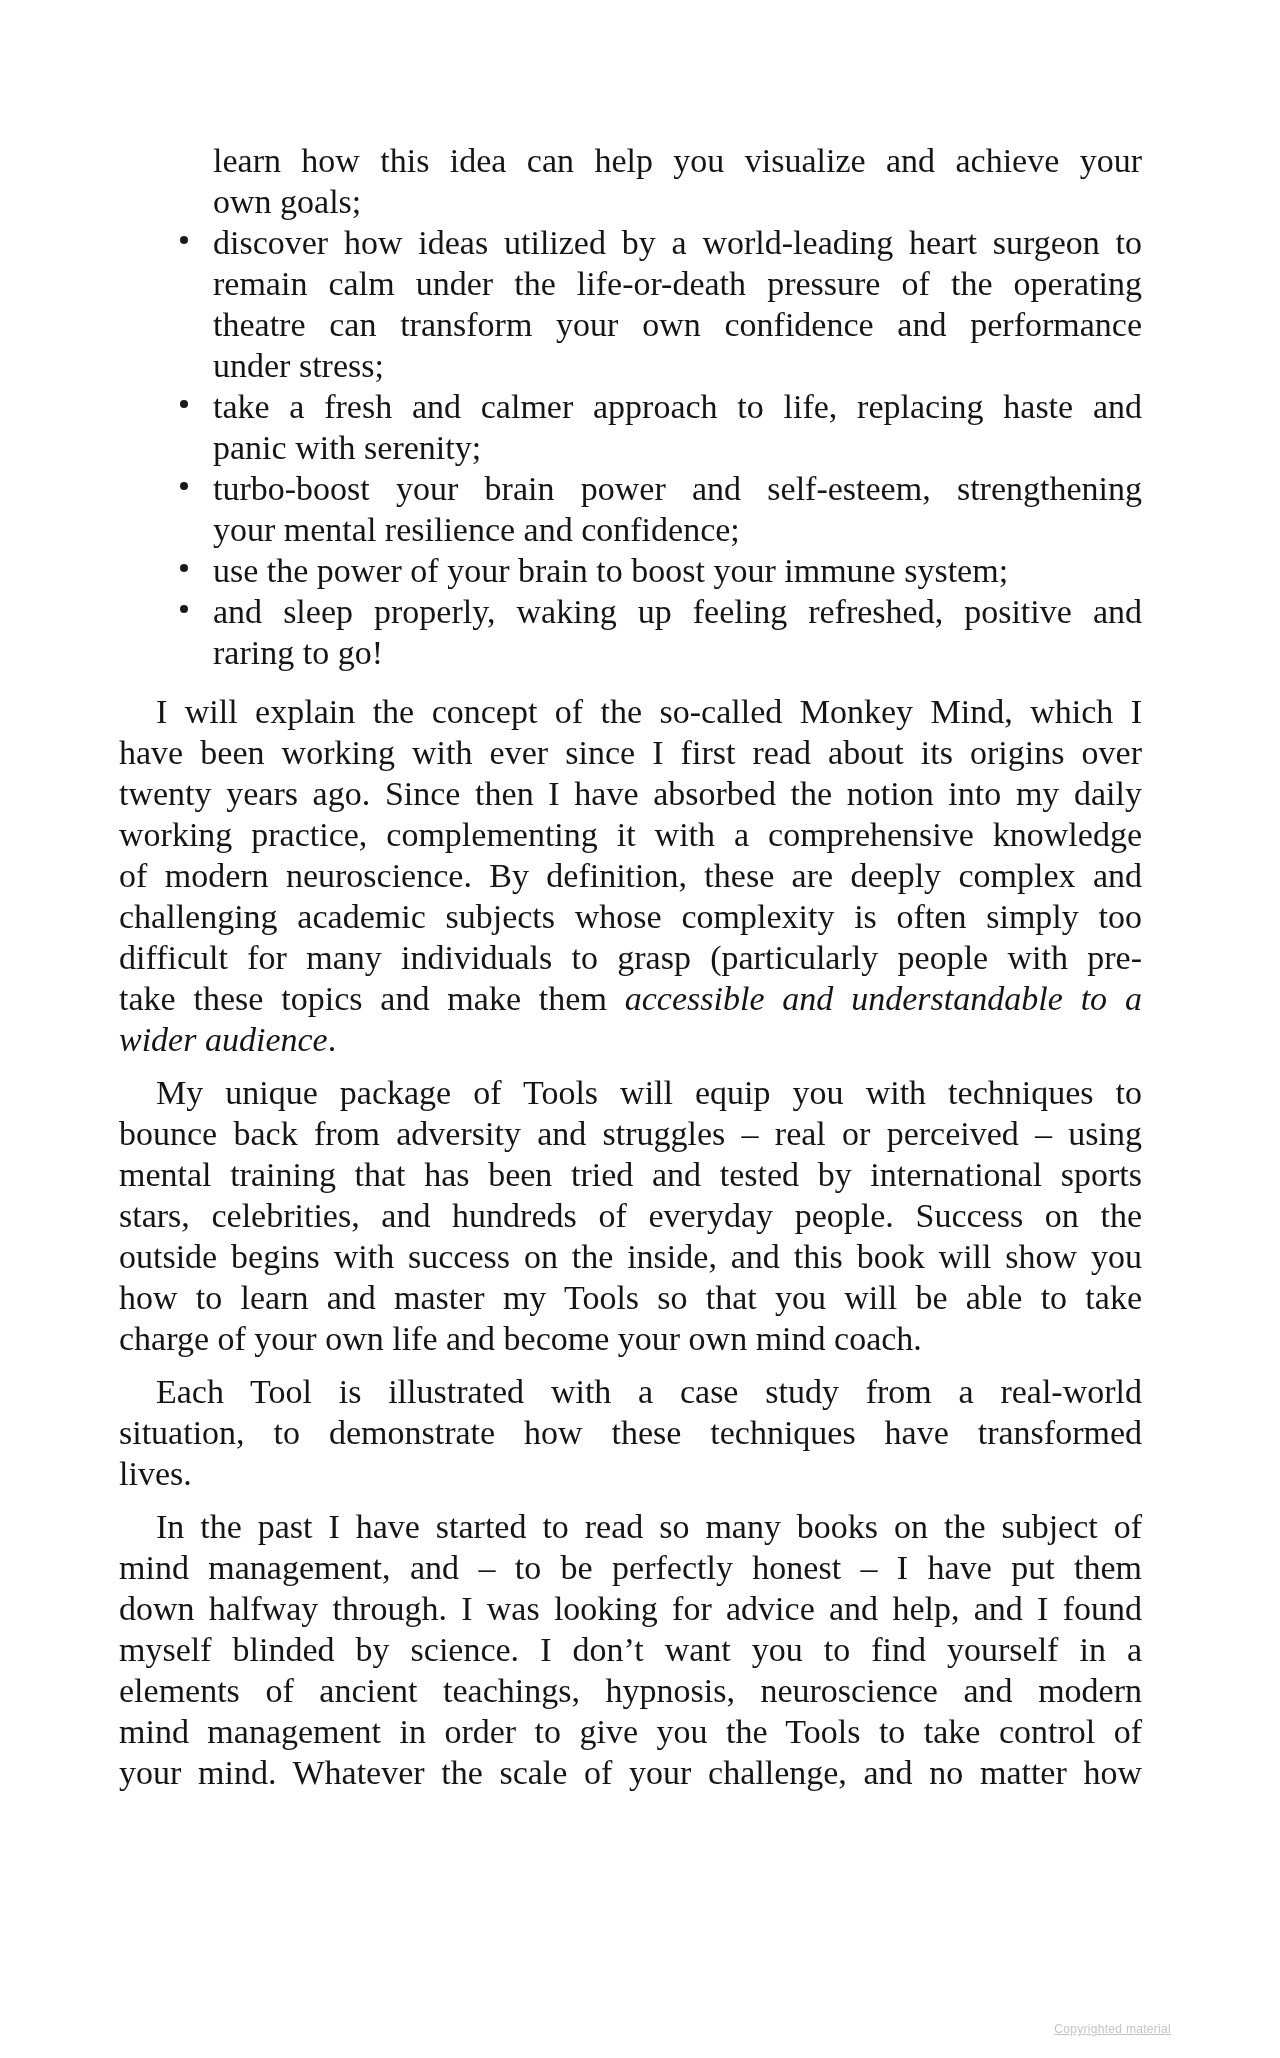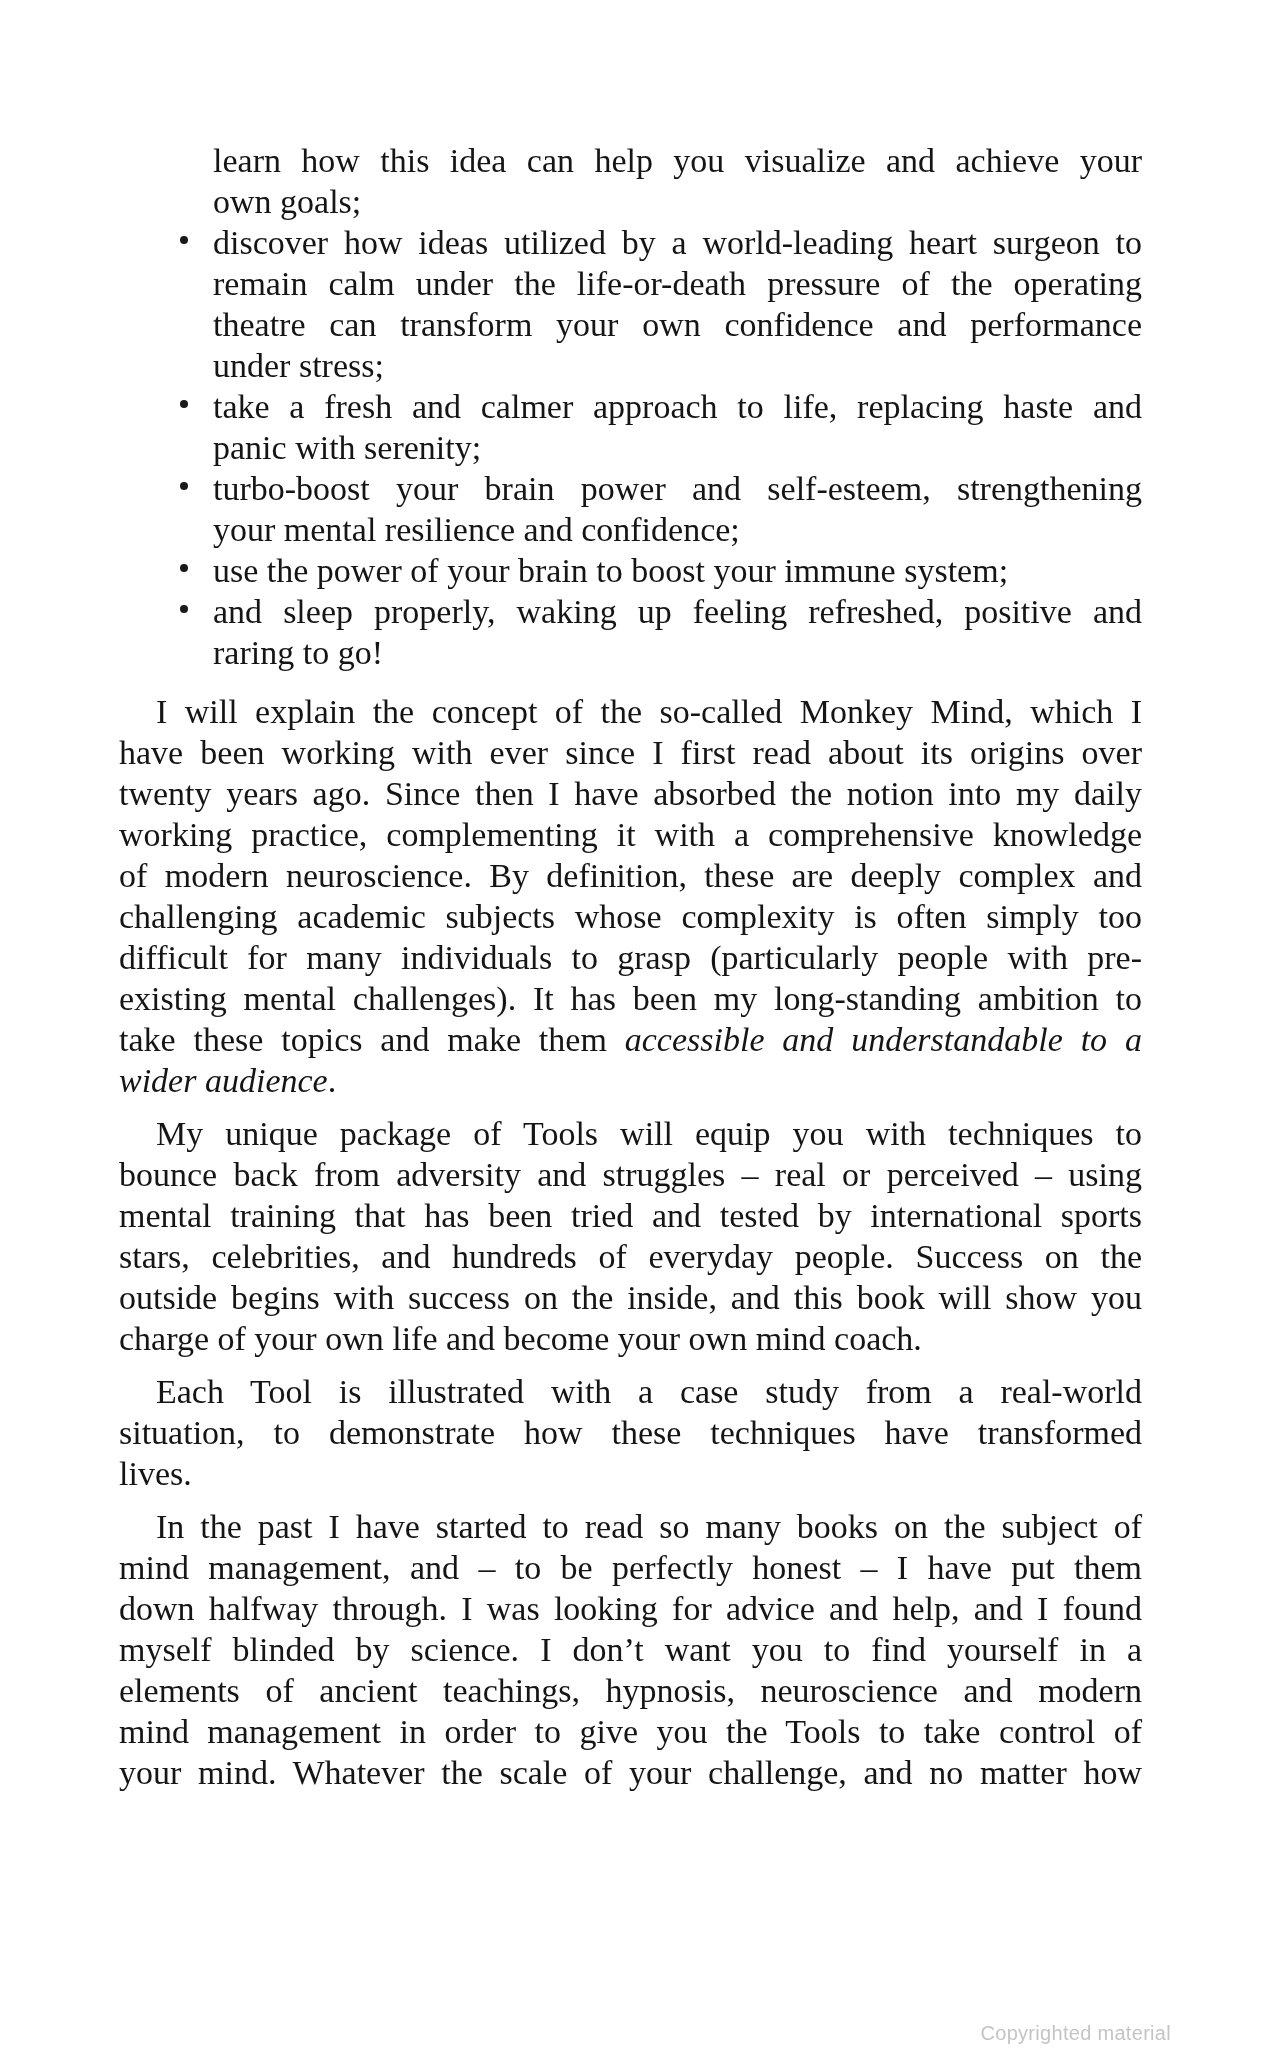--- a/index.html
+++ b/index.html
@@ -46,22 +46,23 @@
     height: 8px;
     border-radius: 50%;
     background: #1a1a1a;
   }
   .it { font-style: italic; }
   .watermark {
     position: absolute;
     top: 2022px;
     right: 17px;
     font-family: "Liberation Sans", "DejaVu Sans", sans-serif;
-    font-size: 20px;
+    font-size: 12px;
     letter-spacing: 0.3px;
+    text-decoration: underline;
   }
 </style>
 </head>
 <body>
 
 <div class="page" style="color: rgb(21, 21, 21); background: rgb(255, 255, 255);">
   <div class="page-text">
       <div class="li">
         <div class="line j"><span>learn how this idea can help you visualize and achieve your</span></div>
         <div class="line"><span>own goals;</span></div>
@@ -88,30 +89,30 @@
         <div class="line"><span>raring to go!</span></div>
       </div>
       <div class="para" style="margin-top: 18px;">
         <div class="line j indent"><span>I will explain the concept of the so-called Monkey Mind, which I</span></div>
         <div class="line j"><span>have been working with ever since I first read about its origins over</span></div>
         <div class="line j"><span>twenty years ago. Since then I have absorbed the notion into my daily</span></div>
         <div class="line j"><span>working practice, complementing it with a comprehensive knowledge</span></div>
         <div class="line j"><span>of modern neuroscience. By definition, these are deeply complex and</span></div>
         <div class="line j"><span>challenging academic subjects whose complexity is often simply too</span></div>
         <div class="line j"><span>difficult for many individuals to grasp (particularly people with pre-</span></div>
-        <div class="line j"><span>existing mental challenges). It has been my long-standing ambition to</span></div>
         <div class="line j"><span>take these topics and make them </span><span class="it">accessible and understandable to a</span></div>
         <div class="line"><span class="it">wider audience</span><span>.</span></div>
       </div>
       <div class="para">
         <div class="line j indent"><span>My unique package of Tools will equip you with techniques to</span></div>
         <div class="line j"><span>bounce back from adversity and struggles – real or perceived – using</span></div>
         <div class="line j"><span>mental training that has been tried and tested by international sports</span></div>
         <div class="line j"><span>stars, celebrities, and hundreds of everyday people. Success on the</span></div>
         <div class="line j"><span>outside begins with success on the inside, and this book will show you</span></div>
+        <div class="line j"><span>how to learn and master my Tools so that you will be able to take</span></div>
         <div class="line"><span>charge of your own life and become your own mind coach.</span></div>
       </div>
       <div class="para">
         <div class="line j indent"><span>Each Tool is illustrated with a case study from a real-world</span></div>
         <div class="line j"><span>situation, to demonstrate how these techniques have transformed</span></div>
         <div class="line"><span>lives.</span></div>
       </div>
       <div class="para">
         <div class="line j indent"><span>In the past I have started to read so many books on the subject of</span></div>
         <div class="line j"><span>mind management, and – to be perfectly honest – I have put them</span></div>

